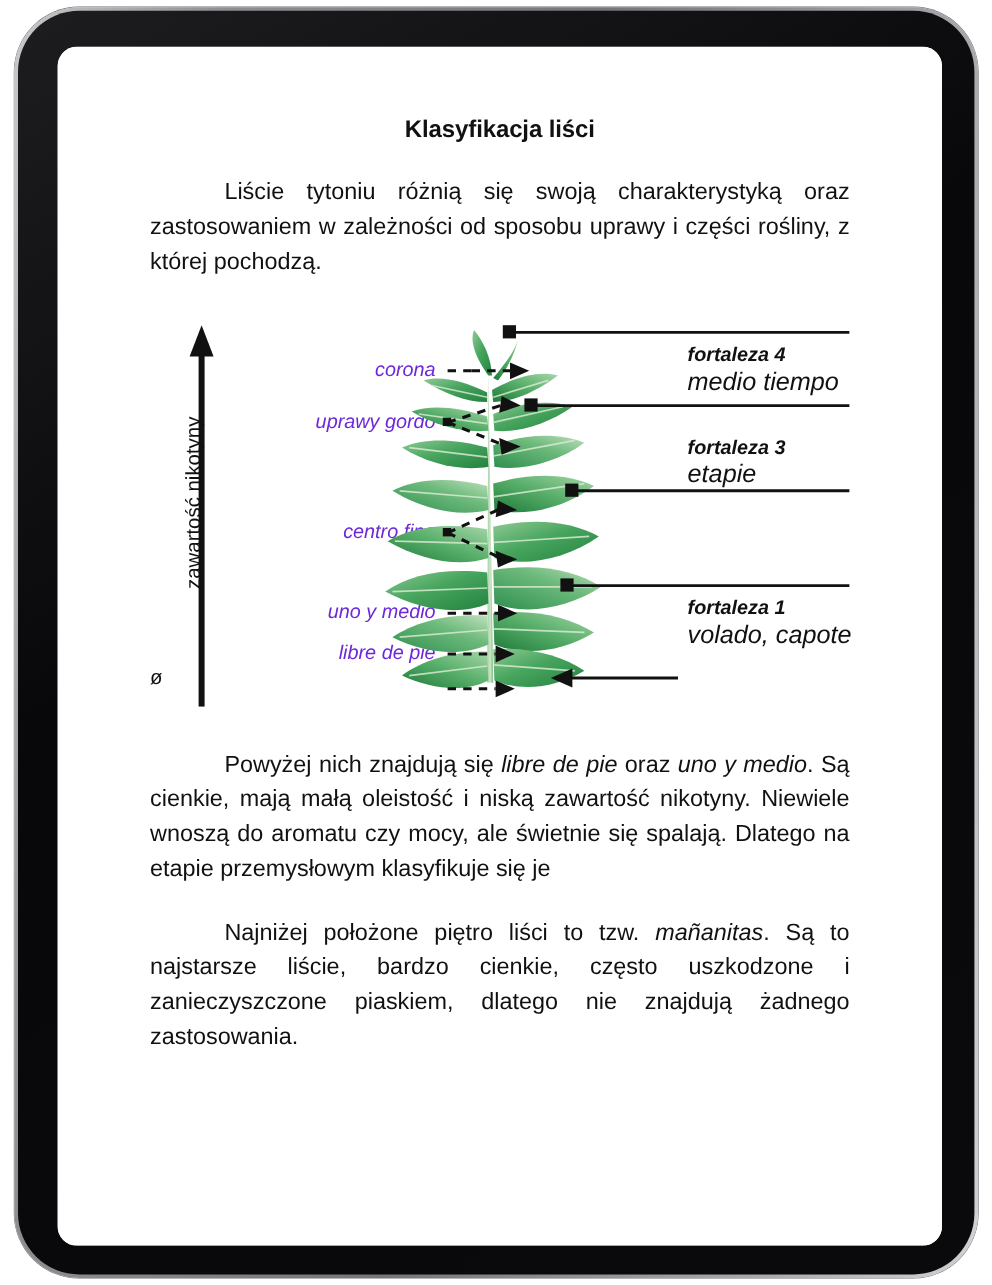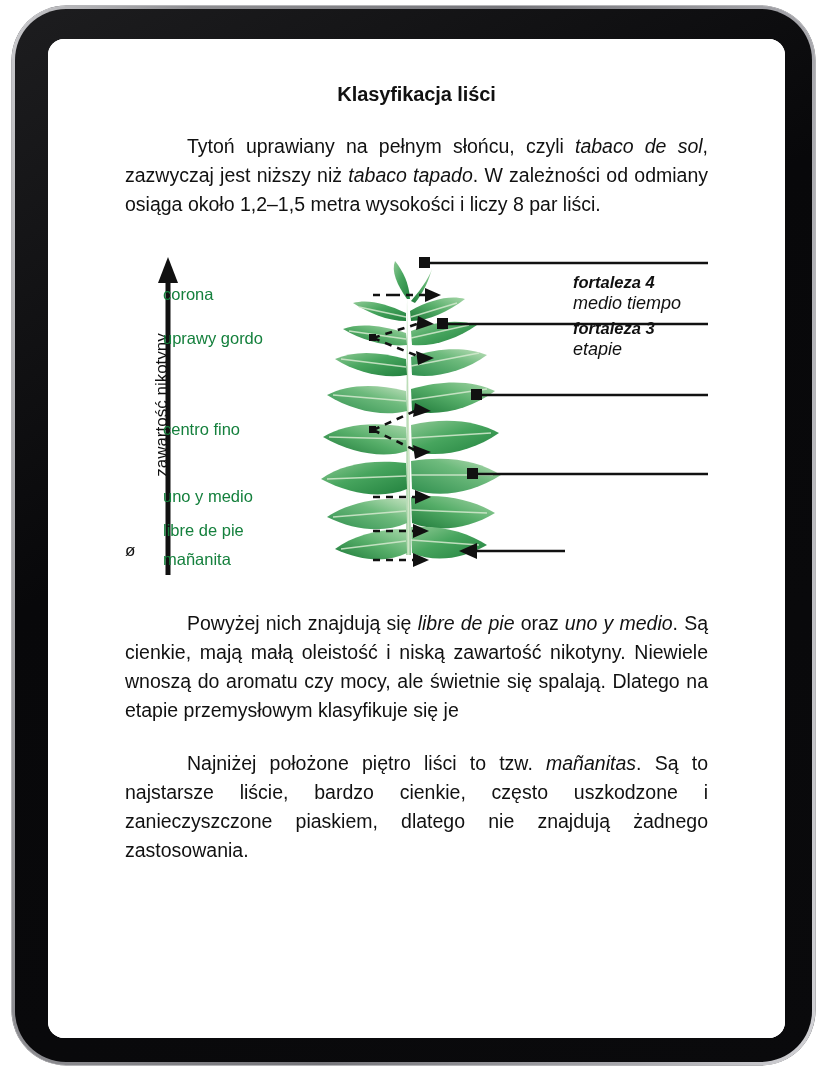--- a/index.html
+++ b/index.html
@@ -61,21 +61,21 @@
     left: 77px;
     top: 0;
     width: 583px;
   }
 
   #doc-title {
     text-align: center;
     font-size: 20px;
     font-weight: bold;
     color: #111111;
-    margin-top: 44px;
+    margin-top: 58px;
     letter-spacing: -0.1px;
   }
 
   .para {
     font-size: 19.5px;
     line-height: 29px;
     color: #111111;
     text-align: justify;
     text-indent: 62px;
     margin-top: 26px;
@@ -112,23 +112,24 @@
     font-size: 17px;
     color: #111111;
     white-space: nowrap;
   }
 
   
   .left-label {
     position: absolute;
     right: 0;
     width: 200px;
-    text-align: left;
+    text-align: right;
+    font-style: italic;
     font-size: 16.5px;
-    color: #15803d;
+    color: #6d28d9;
     white-space: nowrap;
   }
   #left-labels {
     position: absolute;
     left: 60px;
     top: 0;
     width: 178px;
     height: 330px;
   }
 
@@ -162,21 +163,21 @@
   .right-group { position: absolute; left: 0; width: 135px; }
   .rg-title {
     font-weight: bold;
     font-style: italic;
     font-size: 16.5px;
     color: #111111;
     white-space: nowrap;
   }
   .rg-sub {
     font-style: italic;
-    font-size: 18px;
+    font-size: 21px;
     color: #111111;
     white-space: nowrap;
     margin-top: 1px;
   }
   #zero-label {
     position: absolute;
     left: 0;
     top: 286px;
     font-size: 17px;
     color: #111111;
@@ -187,39 +188,38 @@
 
 <div id="device-frame">
   <div id="device-bezel">
     <div id="device-screen">
 
       <div id="document-page">
         <div class="doc-inner">
 
           <div id="doc-title">Klasyfikacja liści</div>
 
-          <p class="para" id="p2"><span>Tytoń uprawiany na pełnym słońcu, czyli </span><i>tabaco de sol</i><span>, zazwyczaj jest niższy niż </span><i>tabaco tapado</i><span>. W zależności od odmiany osiąga około 1,2–1,5 metra wysokości i liczy 8 par liści.</span></p>
+          <p class="para" id="p1"><span>Liście tytoniu różnią się swoją charakterystyką oraz zastosowaniem w zależności od sposobu uprawy i części rośliny, z której pochodzą.</span></p>
 
           <div id="figure">
 
             <div id="axis-arrow">
               <svg width="22" height="318" viewBox="0 0 22 318" aria-hidden="true">
                 <line x1="11" y1="318" x2="11" y2="22" stroke="#111" stroke-width="5"></line>
                 <polygon points="11,0 21,26 1,26" fill="#111"></polygon>
               </svg>
             </div>
             <div id="axis-label">zawartość nikotyny</div>
 
             <div id="left-labels">
                 <div class="left-label" style="top: 30px;">corona</div>
                 <div class="left-label" style="top: 74px;">uprawy gordo</div>
                 <div class="left-label" style="top: 165px;">centro fino</div>
                 <div class="left-label" style="top: 232px;">uno y medio</div>
                 <div class="left-label" style="top: 266px;">libre de pie</div>
-                <div class="left-label" style="top: 295px;">mañanita</div>
               </div>
 
             <div id="plant-art">
               <svg width="200" height="318" viewBox="0 0 200 318" aria-hidden="true">
                 <defs>
                   <linearGradient id="lfA" x1="0" y1="0" x2="1" y2="1">
                     <stop offset="0%" stop-color="#8ec994"></stop>
                     <stop offset="45%" stop-color="#47a55e"></stop>
                     <stop offset="100%" stop-color="#23823f"></stop>
                   </linearGradient>
@@ -348,23 +348,27 @@
                 <line x1="440" y1="296" x2="350" y2="296"></line>
               </g>
               <polygon points="334,296 352,288 352,304" fill="#111"></polygon>
             </svg>
 
             <div id="right-labels">
                 <div class="right-group" style="top: 18px;">
                   <div class="rg-title">fortaleza 4</div>
                   <div class="rg-sub">medio tiempo</div>
                 </div>
-                <div class="right-group" style="top: 64px;">
+                <div class="right-group" style="top: 95px;">
                   <div class="rg-title">fortaleza 3</div>
                   <div class="rg-sub">etapie</div>
+                </div>
+                <div class="right-group" style="top: 229px;">
+                  <div class="rg-title">fortaleza 1</div>
+                  <div class="rg-sub">volado, capote</div>
                 </div>
               </div>
             <div id="zero-label">ø</div>
 
           </div>
 
           <p class="para tight" id="p4"><span>Powyżej nich znajdują się </span><i>libre de pie</i><span> oraz </span><i>uno y medio</i><span>. Są cienkie, mają małą oleistość i niską zawartość nikotyny. Niewiele wnoszą do aromatu czy mocy, ale świetnie się spalają. Dlatego na etapie przemysłowym klasyfikuje się je</span></p>
           <p class="para tight" id="p3"><span>Najniżej położone piętro liści to tzw. </span><i>mañanitas</i><span>. Są to najstarsze liście, bardzo cienkie, często uszkodzone i zanieczyszczone piaskiem, dlatego nie znajdują żadnego zastosowania.</span></p>
 
         </div>

